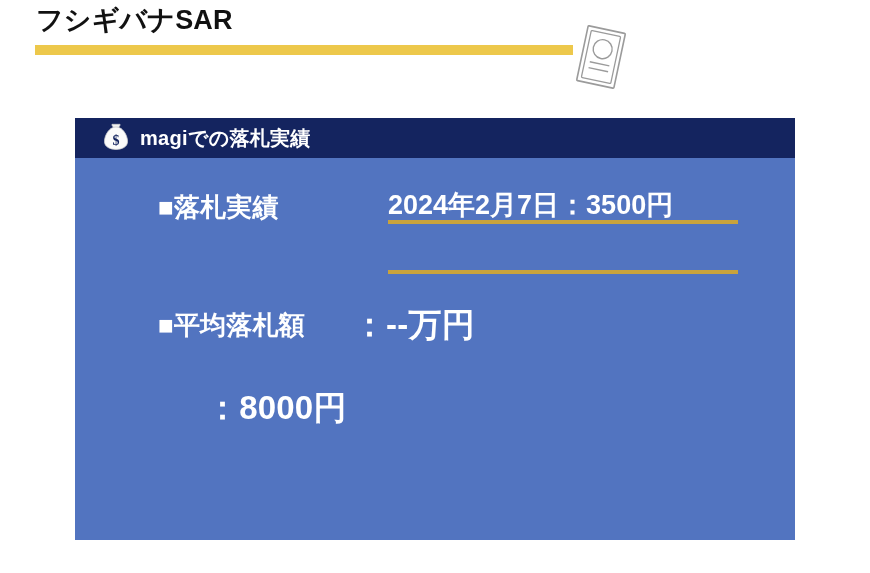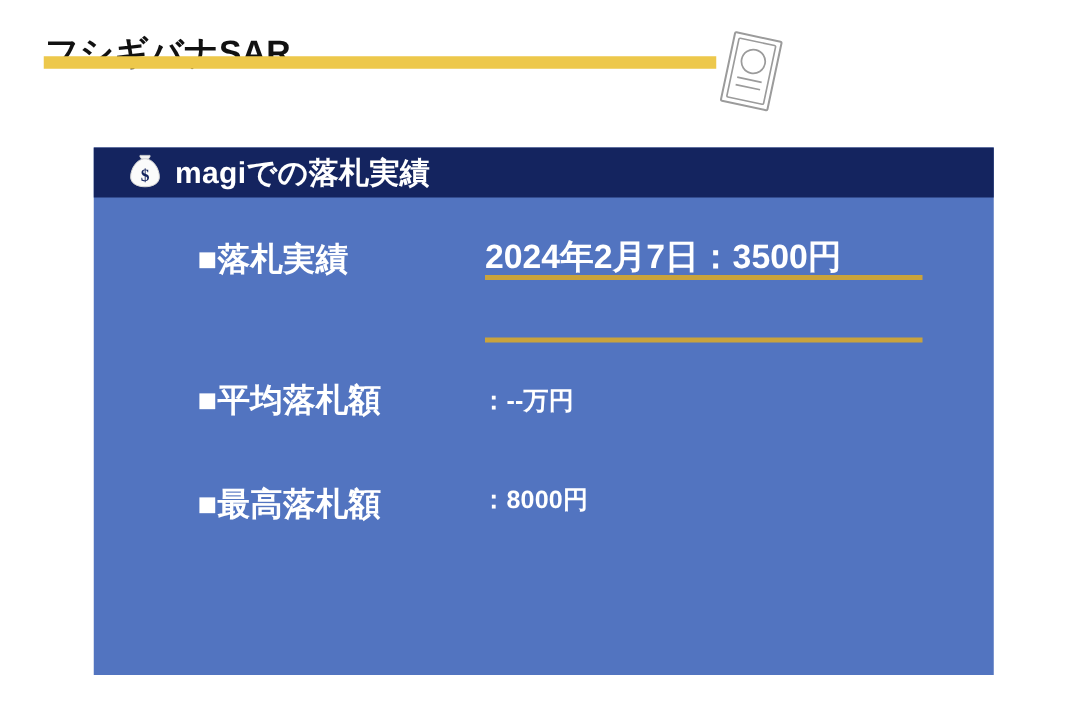--- a/index.html
+++ b/index.html
@@ -13,21 +13,21 @@
     position: relative;
     overflow: hidden;
     font-family: "Liberation Sans", "DejaVu Sans", sans-serif;
     -webkit-font-smoothing: antialiased;
   }
 
   
   #slide-title {
     position: absolute;
     left: 36px;
-    top: 24px;
+    top: 2px;
     font-size: 27px;
     font-weight: bold;
     color: #111111;
     letter-spacing: 0.2px;
     white-space: nowrap;
   }
   #title-rule {
     position: absolute;
     left: 35px;
     top: 45px;
@@ -70,45 +70,44 @@
   #moneybag-icon {
     width: 30px;
     height: 30px;
     flex: 0 0 auto;
     margin-right: 9px;
     position: relative;
     top: -1px;
   }
   #panel-header-title {
     color: #ffffff;
-    font-size: 24px;
+    font-size: 20px;
     font-weight: bold;
     letter-spacing: 0.3px;
     white-space: nowrap;
   }
 
   
   .row {
     position: absolute;
     display: flex;
     align-items: flex-start;
     white-space: nowrap;
   }
   .row-label {
     color: #ffffff;
     font-size: 26px;
     font-weight: bold;
     letter-spacing: 0.2px;
   }
   .row-value {
     color: #ffffff;
-    font-size: 20px;
+    font-size: 33px;
     font-weight: bold;
     letter-spacing: 0.2px;
-    margin-left: 32px;
   }
 
   #row-results   { left: 158px; top: 190px; text-align: center; }
   #row-average   { left: 158px; top: 303px; align-items: center; }
   #row-highest   { left: 158px; top: 386px; }
 
   #row-results .values {
     position: absolute;
     left: 230px;
     top: -4px;
@@ -175,16 +174,15 @@
 <div id="rule-1" class="gold-rule"></div>
 <div id="rule-2" class="gold-rule"></div>
 
 <div id="row-average" class="row">
   <span class="row-label">■平均落札額</span>
   <span class="spacer"></span>
   <span class="row-value">：--万円</span>
 </div>
 
 <div id="row-highest" class="row">
-  <span class="row-label">■最高落札額</span>
   <span class="spacer"></span>
   <span class="row-value">：8000円</span>
 </div>
 
 </body></html>

